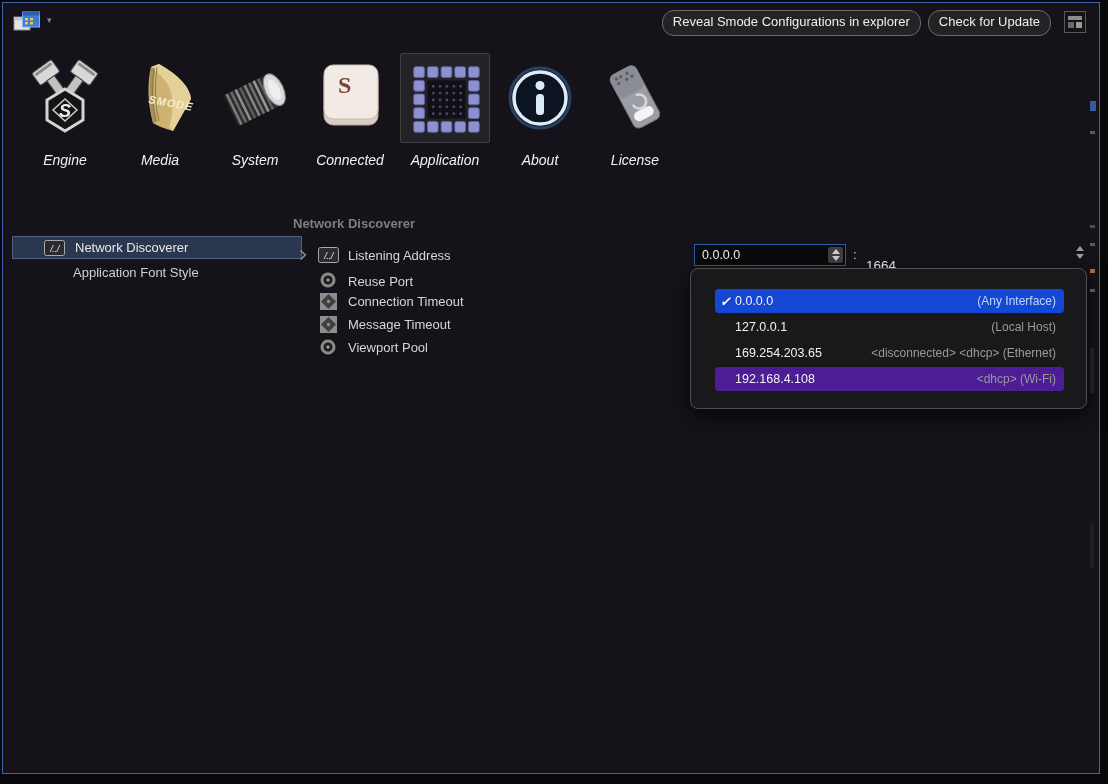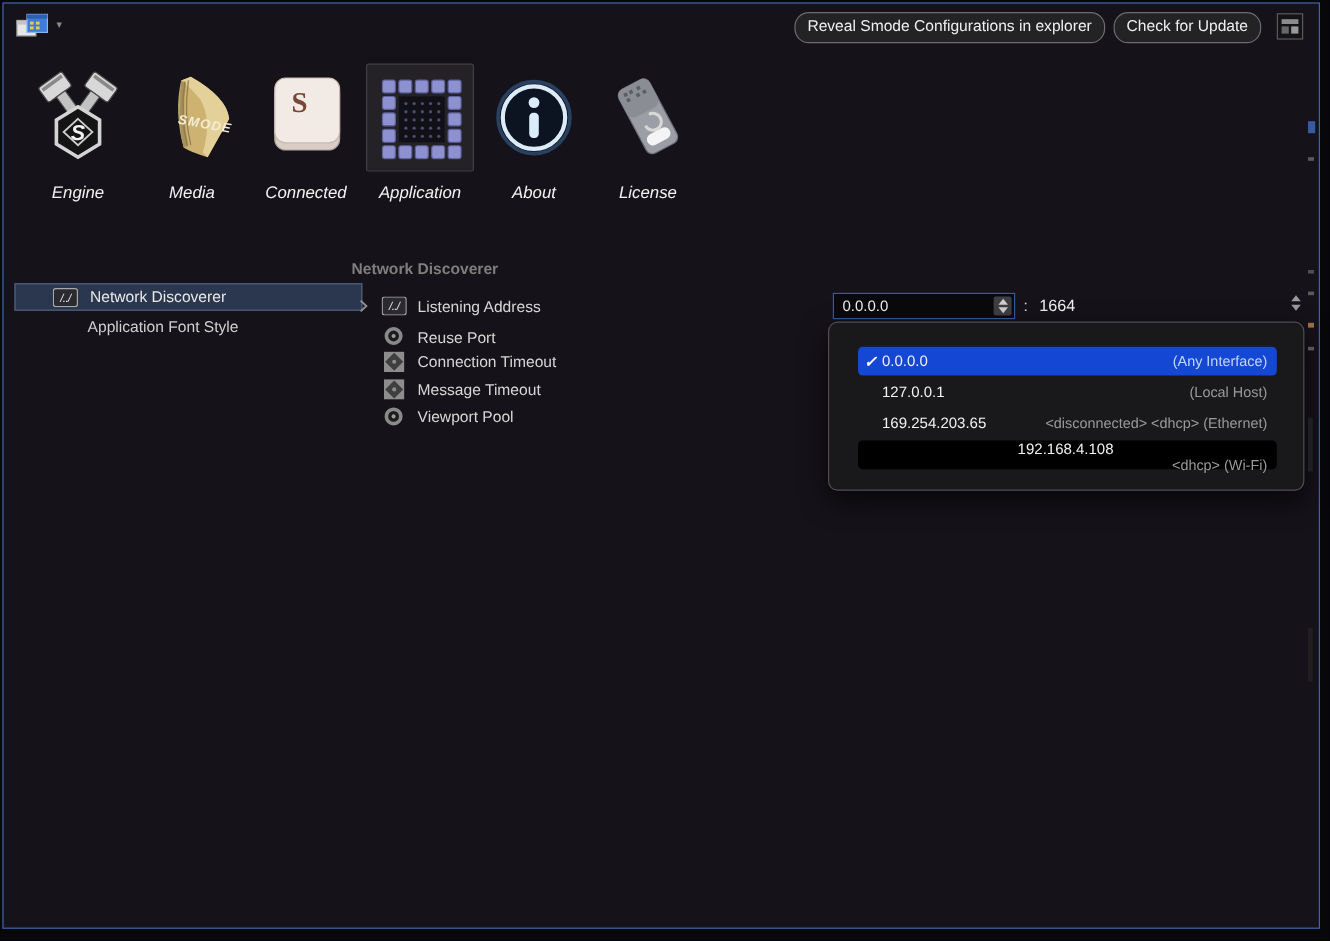--- a/index.html
+++ b/index.html
@@ -44,35 +44,35 @@
             background:#0a0a0c;border:1px solid #2f5dab;display:flex;align-items:center;}
   .ip-value{padding-left:7px;font-size:12.5px;color:#efefef;flex:1;}
   .fld-spin{width:15px;height:16px;margin-right:2px;background:#3f3f42;border-radius:2px;
             display:flex;flex-direction:column;align-items:center;justify-content:center;gap:2px;}
   .tri-up{width:0;height:0;border-left:4px solid transparent;border-right:4px solid transparent;
           border-bottom:5px solid #cfcfcf;}
   .tri-dn{width:0;height:0;border-left:4px solid transparent;border-right:4px solid transparent;
           border-top:5px solid #cfcfcf;}
   .colon{position:absolute;left:850px;top:241px;height:22px;line-height:22px;
          font-size:13px;color:#e0e0e0;}
-  .port{position:absolute;left:863px;top:241px;height:22px;line-height:22px;
+  .port{position:absolute;left:863px;top:252px;height:22px;line-height:22px;
         font-size:13.5px;color:#f0f0f0;}
   .port-spin{position:absolute;left:1073px;top:243px;display:flex;flex-direction:column;
              align-items:center;gap:3px;}
   .port-spin .tri-up{border-bottom-color:#9a9a9a;}
   .port-spin .tri-dn{border-top-color:#9a9a9a;}
   
   .dropdown{position:absolute;left:687px;top:265px;width:397px;height:141px;
             box-sizing:border-box;background:#19191c;border:1px solid #4e4e52;
             border-radius:8px;padding:20px 22px 16px 24px;
             box-shadow:0 8px 22px rgba(0,0,0,.65);}
   .dd-row{height:24px;margin-bottom:2px;display:flex;align-items:center;
           padding:0 8px 0 5px;border-radius:4px;}
   .dd-row.selected{background:#1447d4;}
-  .dd-row.hover{background:#000000;flex-direction:column;}
+  .dd-row.hover{background:#4c1d95;}
   .dd-check{width:15px;font-size:13px;font-weight:bold;color:#ffffff;font-style:italic;}
   .dd-ip{font-size:12.5px;color:#f2f2f2;white-space:nowrap;}
   .dd-note{margin-left:auto;font-size:12px;color:#9a9a9a;white-space:nowrap;}
   .dd-row.selected .dd-note{color:#c4d6f8;}
   
   .scroll-strip{position:absolute;right:1px;top:90px;width:9px;bottom:20px;}
   .mark{position:absolute;left:1px;}
 </style>
 </head>
 <body>
@@ -134,20 +134,40 @@
             <path d="M36 14 L44 11 Q74 28 76 46 L58 78 L54 74 Q62 48 52 30 Q44 20 36 14 Z" fill="#e4d099"></path>
             <path d="M36 14 Q32 44 38 70 L42 68 Q36 42 40 16 Z" fill="#a8905a"></path>
             <path d="M39 15 Q35 44 41 69" fill="none" stroke="#8f7a4c" stroke-width="1"></path>
             <path d="M42 14 Q38 44 44 68" fill="none" stroke="#8f7a4c" stroke-width="1"></path>
             <text transform="rotate(10 56 50)" x="56" y="54" font-size="11" fill="#f4ecd0" font-style="italic" font-weight="bold" text-anchor="middle" letter-spacing="1">SMODE</text>
           </svg>
         </div>
         <div class="tool-label">Media</div>
       </div>
 
+      <div class="tool">
+        <div class="tool-icon">
+          <svg width="90" height="90" viewBox="0 0 90 90">
+            <g transform="rotate(-26 45 45)">
+              <rect x="18" y="29" width="48" height="34" fill="#2c2c2c"></rect>
+              <rect x="20" y="29" width="2.5" height="34" fill="#7d7d7d"></rect>
+              <rect x="25" y="29" width="2.5" height="34" fill="#6a6a6a"></rect>
+              <rect x="30" y="29" width="2.5" height="34" fill="#909090"></rect>
+              <rect x="35" y="29" width="2.5" height="34" fill="#5d5d5d"></rect>
+              <rect x="40" y="29" width="2.5" height="34" fill="#848484"></rect>
+              <rect x="45" y="29" width="2.5" height="34" fill="#6f6f6f"></rect>
+              <rect x="50" y="29" width="2.5" height="34" fill="#989898"></rect>
+              <rect x="55" y="29" width="2.5" height="34" fill="#606060"></rect>
+              <ellipse cx="66" cy="46" rx="9" ry="17" fill="#d9d9d9" stroke="#8a8a8a"></ellipse>
+              <ellipse cx="66" cy="46" rx="5" ry="11" fill="#eeeeee"></ellipse>
+            </g>
+          </svg>
+        </div>
+        <div class="tool-label">System</div>
+      </div>
 
       <div class="tool">
         <div class="tool-icon">
           <svg width="90" height="90" viewBox="0 0 90 90">
             <rect x="19" y="16" width="54" height="56" rx="9" fill="#d9cdc5" stroke="#b2a59c"></rect>
             <rect x="19" y="12" width="54" height="54" rx="9" fill="#f2ebe5" stroke="#c6b9b0"></rect>
             <text x="33" y="40" font-size="24" font-weight="bold" fill="#7a4636" font-family="Liberation Serif, serif">S</text>
           </svg>
         </div>
         <div class="tool-label">Connected</div>

